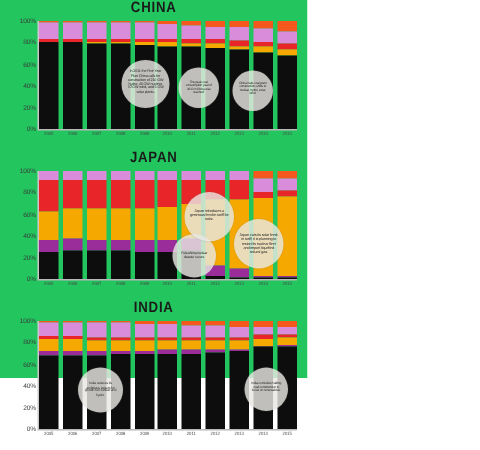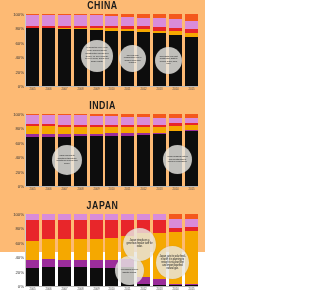--- a/index.html
+++ b/index.html
@@ -2,21 +2,21 @@
 <html><head>
 <meta charset="utf-8">
 <style>
   html,body{margin:0;padding:0;}
   body{
     width:205px;height:300px;
     background:#ffffff;
     font-family:"Liberation Sans", sans-serif;
     overflow:hidden;
   }
-  .page{position:relative;width:205px;height:252px;background:#fdba74;}
+  .page{position:relative;width:205px;height:252px;background:#22c55e;}
 
   .panel{position:relative;width:205px;height:100px;}
 
   .title{
     position:absolute;left:0;top:0;width:205px;
     text-align:center;
     font-family:"Liberation Sans", sans-serif;
     font-weight:bold;
     font-size:10px;
     letter-spacing:0.6px;
@@ -218,257 +218,257 @@
         <span>In 2011 the Five Year Plan China calls for construction of 210 GW hydro, 40 GW nuclear, 70 GW wind, and 5 GW solar plants.</span>
       </div>
       <div class="callout" style="width: 27px; height: 27px; left: 119.14px; top: 45.14px; font-size: 2.2px;">
         <span>The peak coal consumption year of 2013 in China was reached.</span>
       </div>
       <div class="callout" style="width: 27px; height: 27px; left: 155.26px; top: 46.58px; font-size: 2.2px;">
         <span>China halts coal plant construction; shifts to nuclear, hydro, solar, wind.</span>
       </div>
     </div>
 
-  <div class="panel" id="panel-1">
-    <div class="title">INDIA</div>
+  <div class="panel" id="panel-2">
+    <div class="title">JAPAN</div>
     <div class="yaxis">
         <div class="ytick" style="top: 0%;">100%</div>
         <div class="ytick" style="top: 20%;">80%</div>
         <div class="ytick" style="top: 40%;">60%</div>
         <div class="ytick" style="top: 60%;">40%</div>
         <div class="ytick" style="top: 80%;">20%</div>
         <div class="ytick" style="top: 100%;">0%</div>
       </div>
     <div class="axisline"></div>
     <div class="baseline"></div>
     <div class="plot">
       <div class="bars">
           <div class="barwrap">
-            <div class="seg" style="height: 1%; background: rgb(244, 88, 28);"></div>
-            <div class="seg" style="height: 13%; background: rgb(217, 140, 217);"></div>
-            <div class="seg" style="height: 3%; background: rgb(232, 38, 42);"></div>
-            <div class="seg" style="height: 11%; background: rgb(245, 168, 0);"></div>
-            <div class="seg" style="height: 4%; background: rgb(155, 45, 155);"></div>
-            <div class="seg" style="height: 68%; background: rgb(13, 13, 13);"></div>
-          </div>
-          <div class="barwrap">
-            <div class="seg" style="height: 1%; background: rgb(244, 88, 28);"></div>
-            <div class="seg" style="height: 13%; background: rgb(217, 140, 217);"></div>
-            <div class="seg" style="height: 3%; background: rgb(232, 38, 42);"></div>
-            <div class="seg" style="height: 11%; background: rgb(245, 168, 0);"></div>
-            <div class="seg" style="height: 4%; background: rgb(155, 45, 155);"></div>
-            <div class="seg" style="height: 68%; background: rgb(13, 13, 13);"></div>
-          </div>
-          <div class="barwrap">
-            <div class="seg" style="height: 2%; background: rgb(244, 88, 28);"></div>
-            <div class="seg" style="height: 13%; background: rgb(217, 140, 217);"></div>
-            <div class="seg" style="height: 3%; background: rgb(232, 38, 42);"></div>
-            <div class="seg" style="height: 10%; background: rgb(245, 168, 0);"></div>
-            <div class="seg" style="height: 4%; background: rgb(155, 45, 155);"></div>
-            <div class="seg" style="height: 68%; background: rgb(13, 13, 13);"></div>
-          </div>
-          <div class="barwrap">
-            <div class="seg" style="height: 2%; background: rgb(244, 88, 28);"></div>
-            <div class="seg" style="height: 13%; background: rgb(217, 140, 217);"></div>
-            <div class="seg" style="height: 3%; background: rgb(232, 38, 42);"></div>
-            <div class="seg" style="height: 10%; background: rgb(245, 168, 0);"></div>
-            <div class="seg" style="height: 3%; background: rgb(155, 45, 155);"></div>
-            <div class="seg" style="height: 69%; background: rgb(13, 13, 13);"></div>
-          </div>
-          <div class="barwrap">
-            <div class="seg" style="height: 3%; background: rgb(244, 88, 28);"></div>
-            <div class="seg" style="height: 12%; background: rgb(217, 140, 217);"></div>
-            <div class="seg" style="height: 3%; background: rgb(232, 38, 42);"></div>
-            <div class="seg" style="height: 10%; background: rgb(245, 168, 0);"></div>
-            <div class="seg" style="height: 3%; background: rgb(155, 45, 155);"></div>
-            <div class="seg" style="height: 69%; background: rgb(13, 13, 13);"></div>
-          </div>
-          <div class="barwrap">
-            <div class="seg" style="height: 3%; background: rgb(244, 88, 28);"></div>
-            <div class="seg" style="height: 12%; background: rgb(217, 140, 217);"></div>
-            <div class="seg" style="height: 3%; background: rgb(232, 38, 42);"></div>
-            <div class="seg" style="height: 9%; background: rgb(245, 168, 0);"></div>
-            <div class="seg" style="height: 3%; background: rgb(155, 45, 155);"></div>
-            <div class="seg" style="height: 70%; background: rgb(13, 13, 13);"></div>
-          </div>
-          <div class="barwrap">
-            <div class="seg" style="height: 4%; background: rgb(244, 88, 28);"></div>
+            <div class="seg" style="height: 8%; background: rgb(217, 140, 217);"></div>
+            <div class="seg" style="height: 29%; background: rgb(232, 38, 42);"></div>
+            <div class="seg" style="height: 27%; background: rgb(245, 168, 0);"></div>
+            <div class="seg" style="height: 11%; background: rgb(155, 45, 155);"></div>
+            <div class="seg" style="height: 25%; background: rgb(13, 13, 13);"></div>
+          </div>
+          <div class="barwrap">
+            <div class="seg" style="height: 8%; background: rgb(217, 140, 217);"></div>
+            <div class="seg" style="height: 27%; background: rgb(232, 38, 42);"></div>
+            <div class="seg" style="height: 28%; background: rgb(245, 168, 0);"></div>
+            <div class="seg" style="height: 10%; background: rgb(155, 45, 155);"></div>
+            <div class="seg" style="height: 27%; background: rgb(13, 13, 13);"></div>
+          </div>
+          <div class="barwrap">
+            <div class="seg" style="height: 8%; background: rgb(217, 140, 217);"></div>
+            <div class="seg" style="height: 26%; background: rgb(232, 38, 42);"></div>
+            <div class="seg" style="height: 30%; background: rgb(245, 168, 0);"></div>
+            <div class="seg" style="height: 10%; background: rgb(155, 45, 155);"></div>
+            <div class="seg" style="height: 26%; background: rgb(13, 13, 13);"></div>
+          </div>
+          <div class="barwrap">
+            <div class="seg" style="height: 8%; background: rgb(217, 140, 217);"></div>
+            <div class="seg" style="height: 26%; background: rgb(232, 38, 42);"></div>
+            <div class="seg" style="height: 30%; background: rgb(245, 168, 0);"></div>
+            <div class="seg" style="height: 10%; background: rgb(155, 45, 155);"></div>
+            <div class="seg" style="height: 26%; background: rgb(13, 13, 13);"></div>
+          </div>
+          <div class="barwrap">
+            <div class="seg" style="height: 8%; background: rgb(217, 140, 217);"></div>
+            <div class="seg" style="height: 26%; background: rgb(232, 38, 42);"></div>
+            <div class="seg" style="height: 30%; background: rgb(245, 168, 0);"></div>
+            <div class="seg" style="height: 11%; background: rgb(155, 45, 155);"></div>
+            <div class="seg" style="height: 25%; background: rgb(13, 13, 13);"></div>
+          </div>
+          <div class="barwrap">
+            <div class="seg" style="height: 8%; background: rgb(217, 140, 217);"></div>
+            <div class="seg" style="height: 25%; background: rgb(232, 38, 42);"></div>
+            <div class="seg" style="height: 31%; background: rgb(245, 168, 0);"></div>
+            <div class="seg" style="height: 11%; background: rgb(155, 45, 155);"></div>
+            <div class="seg" style="height: 25%; background: rgb(13, 13, 13);"></div>
+          </div>
+          <div class="barwrap">
+            <div class="seg" style="height: 8%; background: rgb(217, 140, 217);"></div>
+            <div class="seg" style="height: 22%; background: rgb(232, 38, 42);"></div>
+            <div class="seg" style="height: 32%; background: rgb(245, 168, 0);"></div>
+            <div class="seg" style="height: 12%; background: rgb(155, 45, 155);"></div>
+            <div class="seg" style="height: 26%; background: rgb(13, 13, 13);"></div>
+          </div>
+          <div class="barwrap">
+            <div class="seg" style="height: 8%; background: rgb(217, 140, 217);"></div>
+            <div class="seg" style="height: 18%; background: rgb(232, 38, 42);"></div>
+            <div class="seg" style="height: 62%; background: rgb(245, 168, 0);"></div>
+            <div class="seg" style="height: 9%; background: rgb(155, 45, 155);"></div>
+            <div class="seg" style="height: 3%; background: rgb(13, 13, 13);"></div>
+          </div>
+          <div class="barwrap">
+            <div class="seg" style="height: 8%; background: rgb(217, 140, 217);"></div>
+            <div class="seg" style="height: 19%; background: rgb(232, 38, 42);"></div>
+            <div class="seg" style="height: 63%; background: rgb(245, 168, 0);"></div>
+            <div class="seg" style="height: 8%; background: rgb(155, 45, 155);"></div>
+            <div class="seg" style="height: 2%; background: rgb(13, 13, 13);"></div>
+          </div>
+          <div class="barwrap">
+            <div class="seg" style="height: 7%; background: rgb(244, 88, 28);"></div>
+            <div class="seg" style="height: 12%; background: rgb(217, 140, 217);"></div>
+            <div class="seg" style="height: 6%; background: rgb(232, 38, 42);"></div>
+            <div class="seg" style="height: 72%; background: rgb(245, 168, 0);"></div>
+            <div class="seg" style="height: 2%; background: rgb(155, 45, 155);"></div>
+            <div class="seg" style="height: 1%; background: rgb(13, 13, 13);"></div>
+          </div>
+          <div class="barwrap">
+            <div class="seg" style="height: 7%; background: rgb(244, 88, 28);"></div>
             <div class="seg" style="height: 11%; background: rgb(217, 140, 217);"></div>
-            <div class="seg" style="height: 3%; background: rgb(232, 38, 42);"></div>
-            <div class="seg" style="height: 9%; background: rgb(245, 168, 0);"></div>
-            <div class="seg" style="height: 3%; background: rgb(155, 45, 155);"></div>
-            <div class="seg" style="height: 70%; background: rgb(13, 13, 13);"></div>
-          </div>
-          <div class="barwrap">
-            <div class="seg" style="height: 4%; background: rgb(244, 88, 28);"></div>
-            <div class="seg" style="height: 11%; background: rgb(217, 140, 217);"></div>
-            <div class="seg" style="height: 3%; background: rgb(232, 38, 42);"></div>
-            <div class="seg" style="height: 9%; background: rgb(245, 168, 0);"></div>
+            <div class="seg" style="height: 6%; background: rgb(232, 38, 42);"></div>
+            <div class="seg" style="height: 73%; background: rgb(245, 168, 0);"></div>
             <div class="seg" style="height: 2%; background: rgb(155, 45, 155);"></div>
-            <div class="seg" style="height: 71%; background: rgb(13, 13, 13);"></div>
-          </div>
-          <div class="barwrap">
-            <div class="seg" style="height: 5%; background: rgb(244, 88, 28);"></div>
-            <div class="seg" style="height: 10%; background: rgb(217, 140, 217);"></div>
-            <div class="seg" style="height: 3%; background: rgb(232, 38, 42);"></div>
-            <div class="seg" style="height: 8%; background: rgb(245, 168, 0);"></div>
-            <div class="seg" style="height: 2%; background: rgb(155, 45, 155);"></div>
-            <div class="seg" style="height: 72%; background: rgb(13, 13, 13);"></div>
-          </div>
-          <div class="barwrap">
-            <div class="seg" style="height: 5%; background: rgb(244, 88, 28);"></div>
-            <div class="seg" style="height: 8%; background: rgb(217, 140, 217);"></div>
-            <div class="seg" style="height: 3%; background: rgb(232, 38, 42);"></div>
-            <div class="seg" style="height: 7%; background: rgb(245, 168, 0);"></div>
-            <div class="seg" style="height: 1%; background: rgb(155, 45, 155);"></div>
-            <div class="seg" style="height: 76%; background: rgb(13, 13, 13);"></div>
-          </div>
-          <div class="barwrap">
-            <div class="seg" style="height: 6%; background: rgb(244, 88, 28);"></div>
-            <div class="seg" style="height: 6%; background: rgb(217, 140, 217);"></div>
-            <div class="seg" style="height: 3%; background: rgb(232, 38, 42);"></div>
-            <div class="seg" style="height: 7%; background: rgb(245, 168, 0);"></div>
-            <div class="seg" style="height: 1%; background: rgb(155, 45, 155);"></div>
-            <div class="seg" style="height: 77%; background: rgb(13, 13, 13);"></div>
+            <div class="seg" style="height: 1%; background: rgb(13, 13, 13);"></div>
           </div>
         </div>
     </div>
     <div class="xaxis">
         <div class="xlab">2005</div>
         <div class="xlab">2006</div>
         <div class="xlab">2007</div>
         <div class="xlab">2008</div>
         <div class="xlab">2009</div>
         <div class="xlab">2010</div>
         <div class="xlab">2011</div>
         <div class="xlab">2012</div>
         <div class="xlab">2013</div>
         <div class="xlab">2014</div>
         <div class="xlab">2015</div>
       </div>
-  <div class="callout" style="width: 30px; height: 30px; left: 52.28px; top: 45.08px; font-size: 2.4px;">
-        <span>India reduces its ambitious targets for growth for nuclear and hydro.</span>
-      </div>
-      <div class="callout" style="width: 29px; height: 29px; left: 162.86px; top: 44.86px; font-size: 2.32px;">
-        <span>India considers halting coal construction to focus on renewables.</span>
-      </div>
-    </div>
-
-  <div class="panel" id="panel-2">
-    <div class="title">JAPAN</div>
+  <div class="callout" style="width: 29px; height: 29px; left: 114.7px; top: 55.66px; font-size: 2.32px;">
+        <span>Fukushima nuclear disaster occurs.</span>
+      </div>
+      <div class="callout" style="width: 33px; height: 33px; left: 123.02px; top: 27.74px; font-size: 2.64px;">
+        <span>Japan introduces a generous feed-in tariff for solar.</span>
+      </div>
+      <div class="callout" style="width: 33px; height: 33px; left: 155.7px; top: 46.46px; font-size: 2.64px;">
+        <span>Japan cuts its solar feed-in tariff; it is planning to restart its nuclear fleet and import liquefied natural gas.</span>
+      </div>
+    </div>
+
+  <div class="panel" id="panel-1">
+    <div class="title">INDIA</div>
     <div class="yaxis">
         <div class="ytick" style="top: 0%;">100%</div>
         <div class="ytick" style="top: 20%;">80%</div>
         <div class="ytick" style="top: 40%;">60%</div>
         <div class="ytick" style="top: 60%;">40%</div>
         <div class="ytick" style="top: 80%;">20%</div>
         <div class="ytick" style="top: 100%;">0%</div>
       </div>
     <div class="axisline"></div>
     <div class="baseline"></div>
     <div class="plot">
       <div class="bars">
           <div class="barwrap">
-            <div class="seg" style="height: 8%; background: rgb(217, 140, 217);"></div>
-            <div class="seg" style="height: 29%; background: rgb(232, 38, 42);"></div>
-            <div class="seg" style="height: 27%; background: rgb(245, 168, 0);"></div>
-            <div class="seg" style="height: 11%; background: rgb(155, 45, 155);"></div>
-            <div class="seg" style="height: 25%; background: rgb(13, 13, 13);"></div>
-          </div>
-          <div class="barwrap">
-            <div class="seg" style="height: 8%; background: rgb(217, 140, 217);"></div>
-            <div class="seg" style="height: 27%; background: rgb(232, 38, 42);"></div>
-            <div class="seg" style="height: 28%; background: rgb(245, 168, 0);"></div>
-            <div class="seg" style="height: 10%; background: rgb(155, 45, 155);"></div>
-            <div class="seg" style="height: 27%; background: rgb(13, 13, 13);"></div>
-          </div>
-          <div class="barwrap">
-            <div class="seg" style="height: 8%; background: rgb(217, 140, 217);"></div>
-            <div class="seg" style="height: 26%; background: rgb(232, 38, 42);"></div>
-            <div class="seg" style="height: 30%; background: rgb(245, 168, 0);"></div>
-            <div class="seg" style="height: 10%; background: rgb(155, 45, 155);"></div>
-            <div class="seg" style="height: 26%; background: rgb(13, 13, 13);"></div>
-          </div>
-          <div class="barwrap">
-            <div class="seg" style="height: 8%; background: rgb(217, 140, 217);"></div>
-            <div class="seg" style="height: 26%; background: rgb(232, 38, 42);"></div>
-            <div class="seg" style="height: 30%; background: rgb(245, 168, 0);"></div>
-            <div class="seg" style="height: 10%; background: rgb(155, 45, 155);"></div>
-            <div class="seg" style="height: 26%; background: rgb(13, 13, 13);"></div>
-          </div>
-          <div class="barwrap">
-            <div class="seg" style="height: 8%; background: rgb(217, 140, 217);"></div>
-            <div class="seg" style="height: 26%; background: rgb(232, 38, 42);"></div>
-            <div class="seg" style="height: 30%; background: rgb(245, 168, 0);"></div>
-            <div class="seg" style="height: 11%; background: rgb(155, 45, 155);"></div>
-            <div class="seg" style="height: 25%; background: rgb(13, 13, 13);"></div>
-          </div>
-          <div class="barwrap">
-            <div class="seg" style="height: 8%; background: rgb(217, 140, 217);"></div>
-            <div class="seg" style="height: 25%; background: rgb(232, 38, 42);"></div>
-            <div class="seg" style="height: 31%; background: rgb(245, 168, 0);"></div>
-            <div class="seg" style="height: 11%; background: rgb(155, 45, 155);"></div>
-            <div class="seg" style="height: 25%; background: rgb(13, 13, 13);"></div>
-          </div>
-          <div class="barwrap">
-            <div class="seg" style="height: 8%; background: rgb(217, 140, 217);"></div>
-            <div class="seg" style="height: 22%; background: rgb(232, 38, 42);"></div>
-            <div class="seg" style="height: 32%; background: rgb(245, 168, 0);"></div>
-            <div class="seg" style="height: 12%; background: rgb(155, 45, 155);"></div>
-            <div class="seg" style="height: 26%; background: rgb(13, 13, 13);"></div>
-          </div>
-          <div class="barwrap">
-            <div class="seg" style="height: 8%; background: rgb(217, 140, 217);"></div>
-            <div class="seg" style="height: 18%; background: rgb(232, 38, 42);"></div>
-            <div class="seg" style="height: 62%; background: rgb(245, 168, 0);"></div>
-            <div class="seg" style="height: 9%; background: rgb(155, 45, 155);"></div>
-            <div class="seg" style="height: 3%; background: rgb(13, 13, 13);"></div>
-          </div>
-          <div class="barwrap">
-            <div class="seg" style="height: 8%; background: rgb(217, 140, 217);"></div>
-            <div class="seg" style="height: 19%; background: rgb(232, 38, 42);"></div>
-            <div class="seg" style="height: 63%; background: rgb(245, 168, 0);"></div>
-            <div class="seg" style="height: 8%; background: rgb(155, 45, 155);"></div>
-            <div class="seg" style="height: 2%; background: rgb(13, 13, 13);"></div>
-          </div>
-          <div class="barwrap">
-            <div class="seg" style="height: 7%; background: rgb(244, 88, 28);"></div>
-            <div class="seg" style="height: 12%; background: rgb(217, 140, 217);"></div>
-            <div class="seg" style="height: 6%; background: rgb(232, 38, 42);"></div>
-            <div class="seg" style="height: 72%; background: rgb(245, 168, 0);"></div>
+            <div class="seg" style="height: 1%; background: rgb(244, 88, 28);"></div>
+            <div class="seg" style="height: 13%; background: rgb(217, 140, 217);"></div>
+            <div class="seg" style="height: 3%; background: rgb(232, 38, 42);"></div>
+            <div class="seg" style="height: 11%; background: rgb(245, 168, 0);"></div>
+            <div class="seg" style="height: 4%; background: rgb(155, 45, 155);"></div>
+            <div class="seg" style="height: 68%; background: rgb(13, 13, 13);"></div>
+          </div>
+          <div class="barwrap">
+            <div class="seg" style="height: 1%; background: rgb(244, 88, 28);"></div>
+            <div class="seg" style="height: 13%; background: rgb(217, 140, 217);"></div>
+            <div class="seg" style="height: 3%; background: rgb(232, 38, 42);"></div>
+            <div class="seg" style="height: 11%; background: rgb(245, 168, 0);"></div>
+            <div class="seg" style="height: 4%; background: rgb(155, 45, 155);"></div>
+            <div class="seg" style="height: 68%; background: rgb(13, 13, 13);"></div>
+          </div>
+          <div class="barwrap">
+            <div class="seg" style="height: 2%; background: rgb(244, 88, 28);"></div>
+            <div class="seg" style="height: 13%; background: rgb(217, 140, 217);"></div>
+            <div class="seg" style="height: 3%; background: rgb(232, 38, 42);"></div>
+            <div class="seg" style="height: 10%; background: rgb(245, 168, 0);"></div>
+            <div class="seg" style="height: 4%; background: rgb(155, 45, 155);"></div>
+            <div class="seg" style="height: 68%; background: rgb(13, 13, 13);"></div>
+          </div>
+          <div class="barwrap">
+            <div class="seg" style="height: 2%; background: rgb(244, 88, 28);"></div>
+            <div class="seg" style="height: 13%; background: rgb(217, 140, 217);"></div>
+            <div class="seg" style="height: 3%; background: rgb(232, 38, 42);"></div>
+            <div class="seg" style="height: 10%; background: rgb(245, 168, 0);"></div>
+            <div class="seg" style="height: 3%; background: rgb(155, 45, 155);"></div>
+            <div class="seg" style="height: 69%; background: rgb(13, 13, 13);"></div>
+          </div>
+          <div class="barwrap">
+            <div class="seg" style="height: 3%; background: rgb(244, 88, 28);"></div>
+            <div class="seg" style="height: 12%; background: rgb(217, 140, 217);"></div>
+            <div class="seg" style="height: 3%; background: rgb(232, 38, 42);"></div>
+            <div class="seg" style="height: 10%; background: rgb(245, 168, 0);"></div>
+            <div class="seg" style="height: 3%; background: rgb(155, 45, 155);"></div>
+            <div class="seg" style="height: 69%; background: rgb(13, 13, 13);"></div>
+          </div>
+          <div class="barwrap">
+            <div class="seg" style="height: 3%; background: rgb(244, 88, 28);"></div>
+            <div class="seg" style="height: 12%; background: rgb(217, 140, 217);"></div>
+            <div class="seg" style="height: 3%; background: rgb(232, 38, 42);"></div>
+            <div class="seg" style="height: 9%; background: rgb(245, 168, 0);"></div>
+            <div class="seg" style="height: 3%; background: rgb(155, 45, 155);"></div>
+            <div class="seg" style="height: 70%; background: rgb(13, 13, 13);"></div>
+          </div>
+          <div class="barwrap">
+            <div class="seg" style="height: 4%; background: rgb(244, 88, 28);"></div>
+            <div class="seg" style="height: 11%; background: rgb(217, 140, 217);"></div>
+            <div class="seg" style="height: 3%; background: rgb(232, 38, 42);"></div>
+            <div class="seg" style="height: 9%; background: rgb(245, 168, 0);"></div>
+            <div class="seg" style="height: 3%; background: rgb(155, 45, 155);"></div>
+            <div class="seg" style="height: 70%; background: rgb(13, 13, 13);"></div>
+          </div>
+          <div class="barwrap">
+            <div class="seg" style="height: 4%; background: rgb(244, 88, 28);"></div>
+            <div class="seg" style="height: 11%; background: rgb(217, 140, 217);"></div>
+            <div class="seg" style="height: 3%; background: rgb(232, 38, 42);"></div>
+            <div class="seg" style="height: 9%; background: rgb(245, 168, 0);"></div>
             <div class="seg" style="height: 2%; background: rgb(155, 45, 155);"></div>
-            <div class="seg" style="height: 1%; background: rgb(13, 13, 13);"></div>
-          </div>
-          <div class="barwrap">
-            <div class="seg" style="height: 7%; background: rgb(244, 88, 28);"></div>
-            <div class="seg" style="height: 11%; background: rgb(217, 140, 217);"></div>
-            <div class="seg" style="height: 6%; background: rgb(232, 38, 42);"></div>
-            <div class="seg" style="height: 73%; background: rgb(245, 168, 0);"></div>
+            <div class="seg" style="height: 71%; background: rgb(13, 13, 13);"></div>
+          </div>
+          <div class="barwrap">
+            <div class="seg" style="height: 5%; background: rgb(244, 88, 28);"></div>
+            <div class="seg" style="height: 10%; background: rgb(217, 140, 217);"></div>
+            <div class="seg" style="height: 3%; background: rgb(232, 38, 42);"></div>
+            <div class="seg" style="height: 8%; background: rgb(245, 168, 0);"></div>
             <div class="seg" style="height: 2%; background: rgb(155, 45, 155);"></div>
-            <div class="seg" style="height: 1%; background: rgb(13, 13, 13);"></div>
+            <div class="seg" style="height: 72%; background: rgb(13, 13, 13);"></div>
+          </div>
+          <div class="barwrap">
+            <div class="seg" style="height: 5%; background: rgb(244, 88, 28);"></div>
+            <div class="seg" style="height: 8%; background: rgb(217, 140, 217);"></div>
+            <div class="seg" style="height: 3%; background: rgb(232, 38, 42);"></div>
+            <div class="seg" style="height: 7%; background: rgb(245, 168, 0);"></div>
+            <div class="seg" style="height: 1%; background: rgb(155, 45, 155);"></div>
+            <div class="seg" style="height: 76%; background: rgb(13, 13, 13);"></div>
+          </div>
+          <div class="barwrap">
+            <div class="seg" style="height: 6%; background: rgb(244, 88, 28);"></div>
+            <div class="seg" style="height: 6%; background: rgb(217, 140, 217);"></div>
+            <div class="seg" style="height: 3%; background: rgb(232, 38, 42);"></div>
+            <div class="seg" style="height: 7%; background: rgb(245, 168, 0);"></div>
+            <div class="seg" style="height: 1%; background: rgb(155, 45, 155);"></div>
+            <div class="seg" style="height: 77%; background: rgb(13, 13, 13);"></div>
           </div>
         </div>
     </div>
     <div class="xaxis">
         <div class="xlab">2005</div>
         <div class="xlab">2006</div>
         <div class="xlab">2007</div>
         <div class="xlab">2008</div>
         <div class="xlab">2009</div>
         <div class="xlab">2010</div>
         <div class="xlab">2011</div>
         <div class="xlab">2012</div>
         <div class="xlab">2013</div>
         <div class="xlab">2014</div>
         <div class="xlab">2015</div>
       </div>
-  <div class="callout" style="width: 29px; height: 29px; left: 114.7px; top: 55.66px; font-size: 2.32px;">
-        <span>Fukushima nuclear disaster occurs.</span>
-      </div>
-      <div class="callout" style="width: 33px; height: 33px; left: 123.02px; top: 27.74px; font-size: 2.64px;">
-        <span>Japan introduces a generous feed-in tariff for solar.</span>
-      </div>
-      <div class="callout" style="width: 33px; height: 33px; left: 155.7px; top: 46.46px; font-size: 2.64px;">
-        <span>Japan cuts its solar feed-in tariff; it is planning to restart its nuclear fleet and import liquefied natural gas.</span>
+  <div class="callout" style="width: 30px; height: 30px; left: 52.28px; top: 45.08px; font-size: 2.4px;">
+        <span>India reduces its ambitious targets for growth for nuclear and hydro.</span>
+      </div>
+      <div class="callout" style="width: 29px; height: 29px; left: 162.86px; top: 44.86px; font-size: 2.32px;">
+        <span>India considers halting coal construction to focus on renewables.</span>
       </div>
     </div>
 
 </div>
 
 </body></html>

